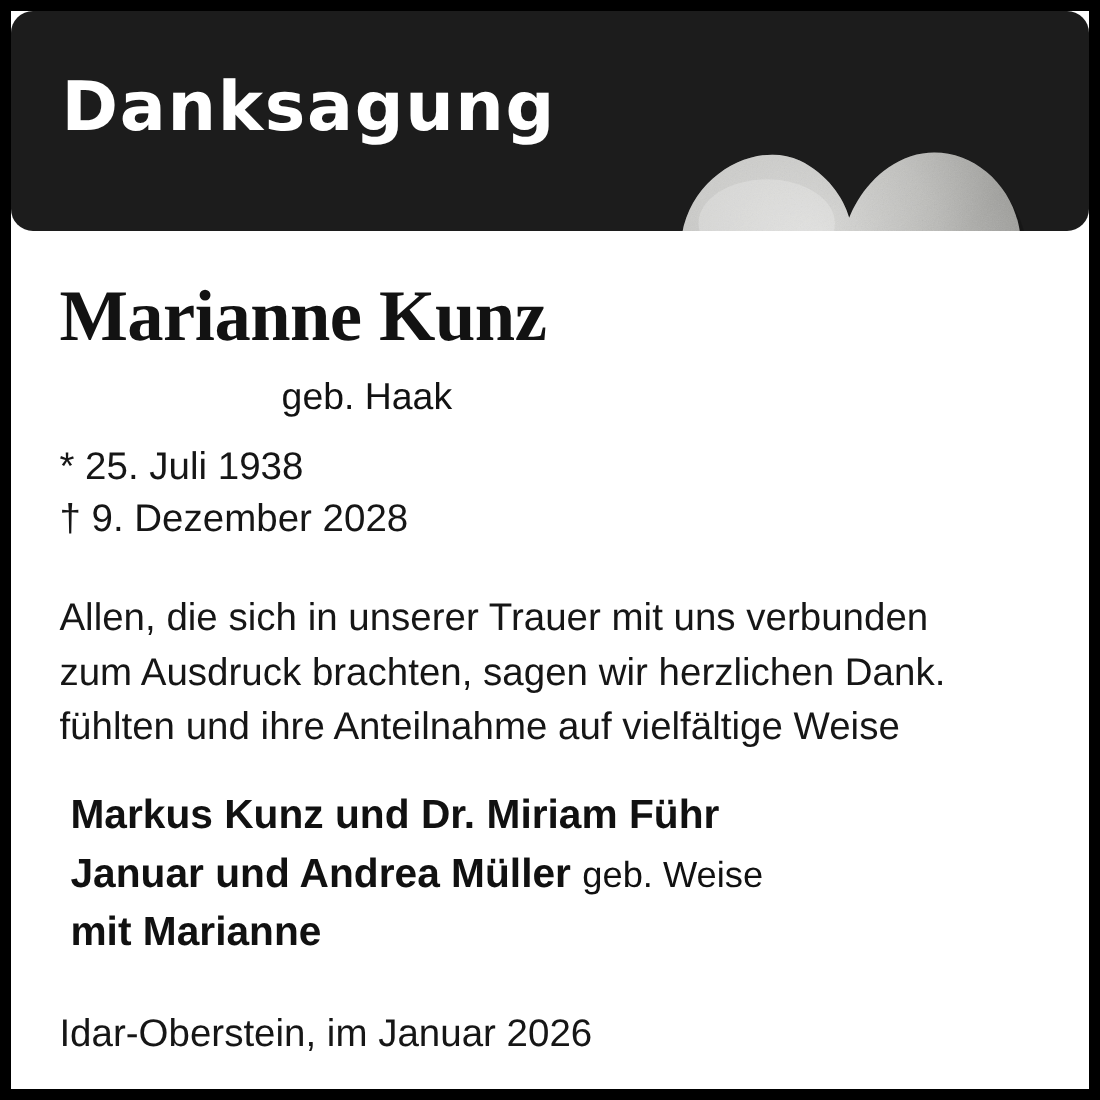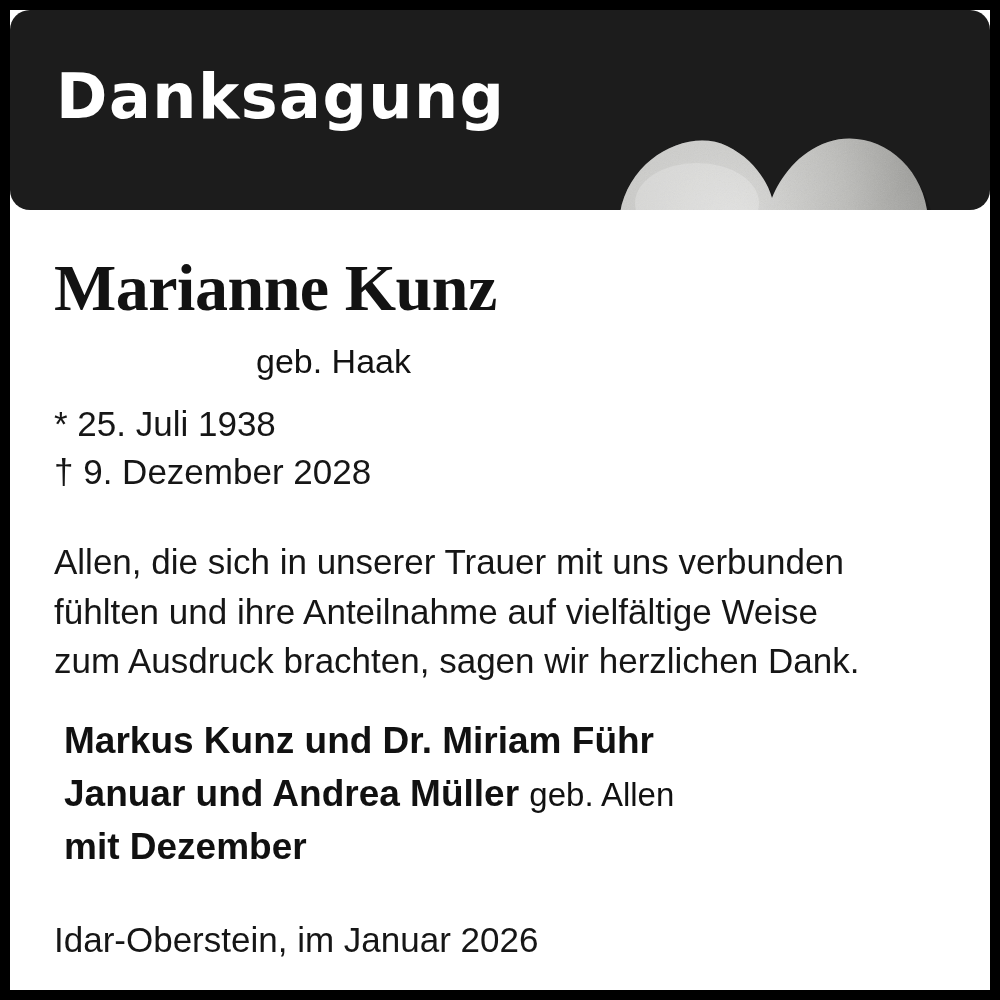--- a/index.html
+++ b/index.html
@@ -189,30 +189,30 @@
       <div class="name">Marianne Kunz</div>
       <div class="maiden">geb. Haak</div>
 
       <div class="dates">
         <div>* 25. Juli 1938</div>
         <div>† 9. Dezember 2028</div>
       </div>
 
       <div class="message">
         <div>Allen, die sich in unserer Trauer mit uns verbunden</div>
+        <div>zum Ausdruck brachten, sagen wir herzlichen Dank.</div>
         <div>fühlten und ihre Anteilnahme auf vielfältige Weise</div>
-        <div>zum Ausdruck brachten, sagen wir herzlichen Dank.</div>
       </div>
 
       <div class="signers">
         <div class="bold">Markus Kunz und Dr. Miriam Führ</div>
         <div>
           <span class="bold">Januar und Andrea Müller</span>
-          <span class="reg">geb. Allen</span>
+          <span class="reg">geb. Weise</span>
         </div>
-        <div class="bold">mit Dezember</div>
+        <div class="bold">mit Marianne</div>
       </div>
 
       <div class="place">Idar-Oberstein, im Januar 2026</div>
 
     </div>
   </div>
 </div>
 
 </body></html>

